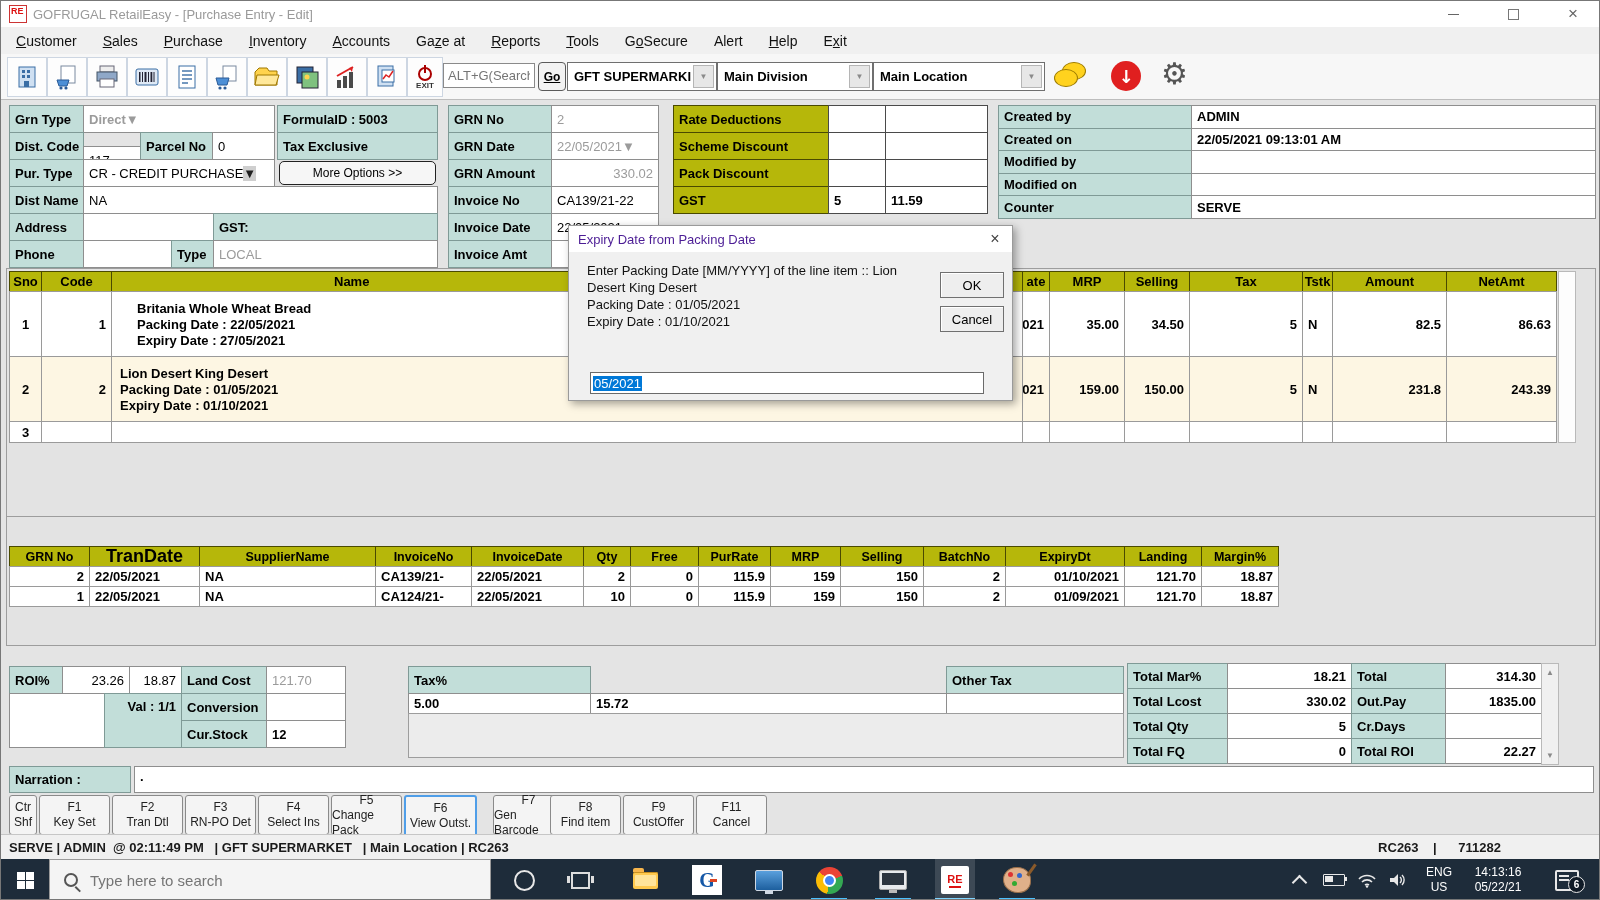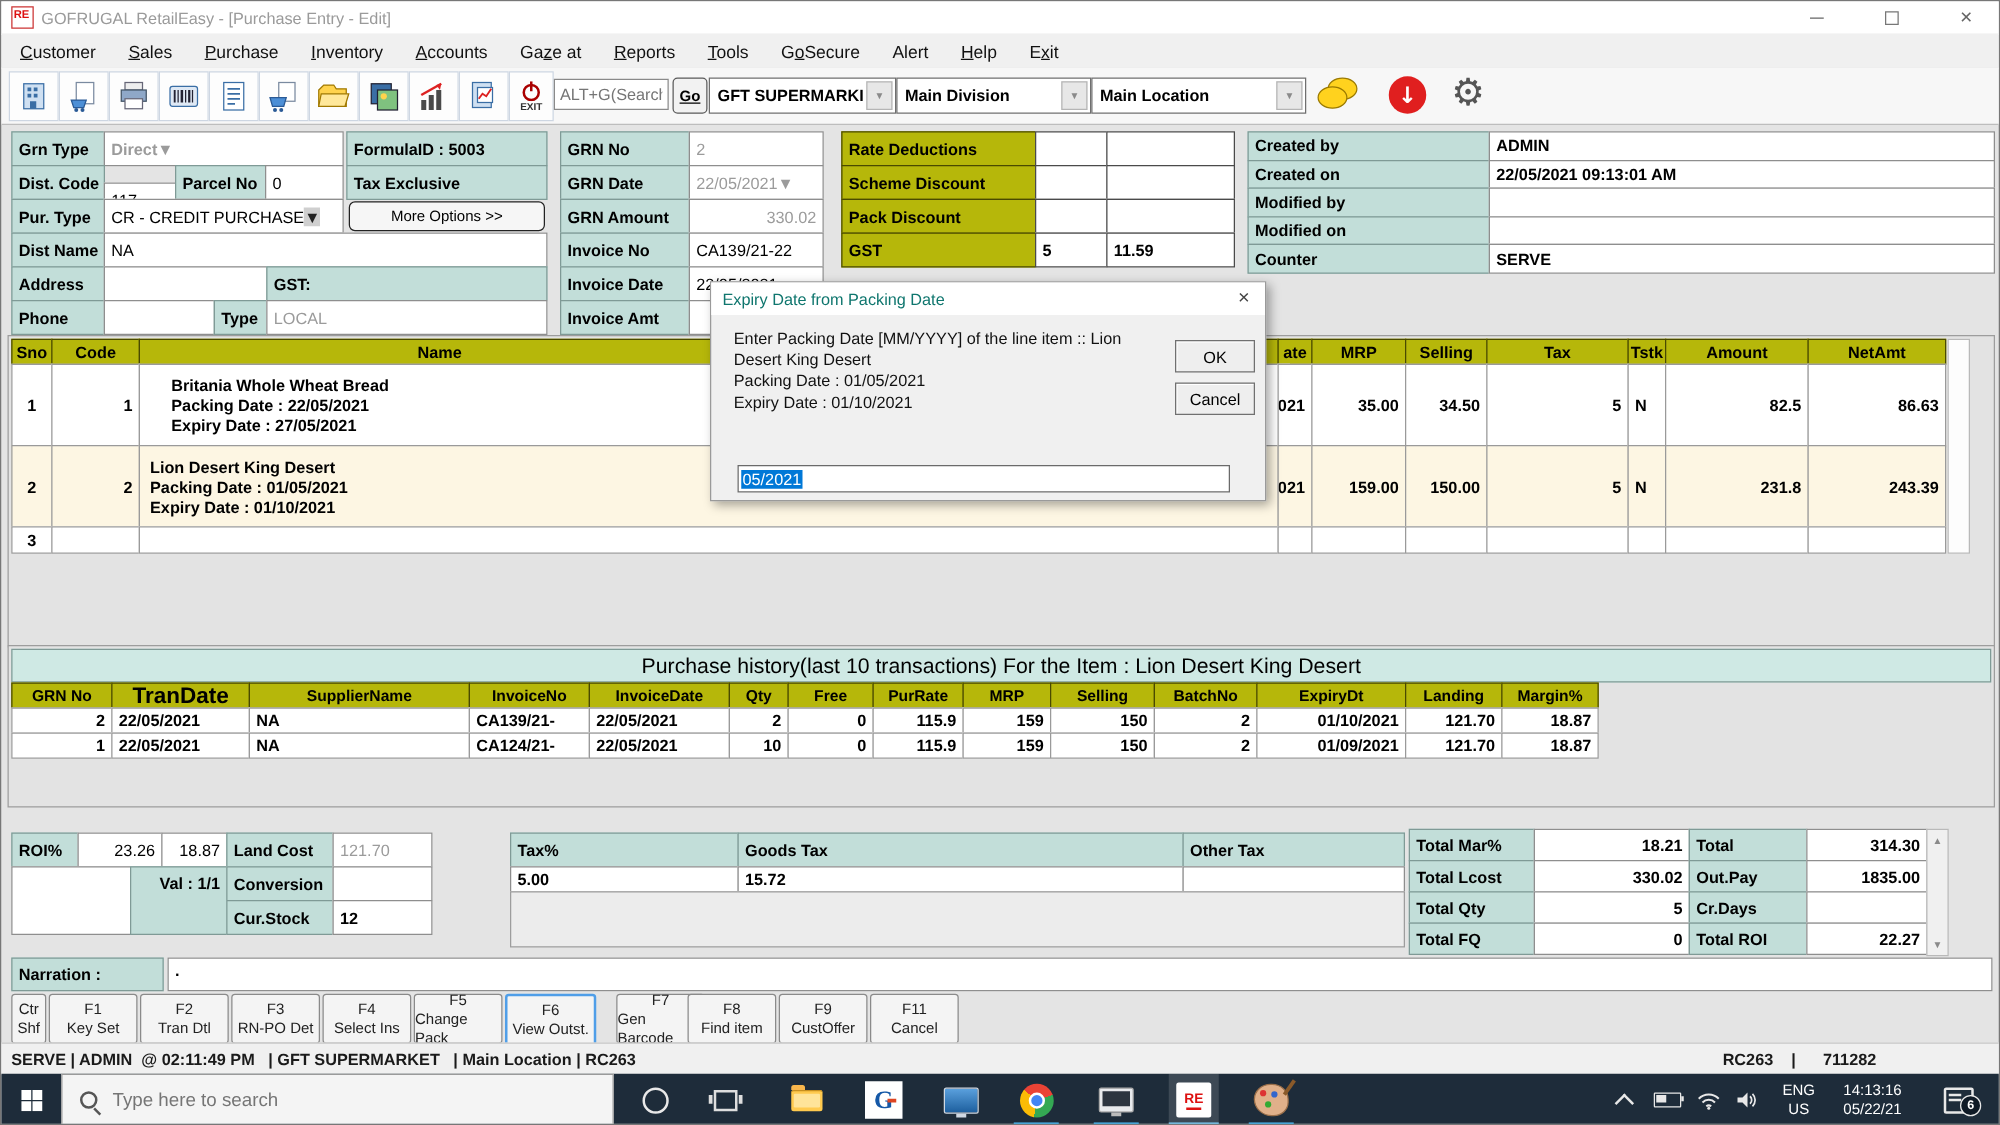--- a/index.html
+++ b/index.html
@@ -31,21 +31,21 @@
   .go-btn{position:absolute;left:537px;top:8px;width:26px;height:27px;border:1px solid #5a5a5a;border-radius:4px;background:#f2f2f2;font:bold 12px "Liberation Sans",sans-serif;display:flex;align-items:center;justify-content:center;text-decoration:underline}
   .tsel{position:absolute;top:8px;height:27px;border:1px solid #6f6f6f;background:#fff;display:flex;align-items:center;font:bold 13px "Liberation Sans",sans-serif;padding-left:6px}
   .tsel .arrowbox{position:absolute;right:2px;top:2px;bottom:2px;width:19px;background:#e7e7e7;border:1px solid #b5b5b5;display:flex;align-items:center;justify-content:center;font-size:8px;color:#8a8a8a}
   .bubble{position:absolute;width:22px;height:16px;background:#ffd21e;border:1px solid #9b7a00;border-radius:50%}
   .redcirc{position:absolute;left:1110px;top:7px;width:30px;height:30px;border-radius:50%;background:#e01f1f;color:#fff;display:flex;align-items:center;justify-content:center;font:bold 18px "DejaVu Sans",sans-serif}
   .gear{position:absolute;left:1160px;top:2px;font-size:30px;color:#555}
   
   .nm{font:bold 13px "Liberation Sans",sans-serif;line-height:16px}
   
   .dialog{position:absolute;left:567px;top:224px;width:443px;height:174px;background:#f0f0f0;border:1px solid #9a9a9a;box-shadow:3px 3px 8px rgba(0,0,0,.35);z-index:50}
-  .dlg-title{position:absolute;left:0;top:0;right:0;height:26px;background:#fff;display:flex;align-items:center;padding-left:9px;font:13px "Liberation Sans",sans-serif;color:#0f766e}
+  .dlg-title{position:absolute;left:0;top:0;right:0;height:26px;background:#fff;display:flex;align-items:center;padding-left:9px;font:13px "Liberation Sans",sans-serif;color:#4c1d95}
   .dlg-close{position:absolute;right:0;top:0;width:34px;height:26px;display:flex;align-items:center;justify-content:center;font:16px "Liberation Sans",sans-serif;color:#444}
   .dlg-msg{position:absolute;left:18px;top:36px;width:345px;font:13px "Liberation Sans",sans-serif;color:#111;line-height:17px;white-space:normal}
   .dlg-btn{position:absolute;left:371px;width:62px;height:24px;background:#eee;border:1px solid #707070;box-shadow:1px 1px 0 #fff inset;font:13px "Liberation Sans",sans-serif;display:flex;align-items:center;justify-content:center}
   .dlg-input{position:absolute;left:21px;top:146px;width:390px;height:20px;background:#fff;border:1px solid #6a6a6a;display:flex;align-items:center;padding-left:2px}
   .dlg-input span{background:#0078d7;color:#fff;font:13px "Liberation Sans",sans-serif;padding:0 1px}
   
   .fk{position:absolute;top:794px;height:38px;background:#f4f4f4;border:1px solid #8a8a8a;border-radius:3px;display:flex;flex-direction:column;align-items:center;justify-content:center;font:12px "Liberation Sans",sans-serif;color:#222;line-height:15px}
   .fk.active{border:2px solid #4f9ee8}
   
   .statusbar{position:absolute;left:0;top:833px;width:1600px;height:25px;background:#f0f0f0;border-top:1px solid #c6c6c6;display:flex;align-items:center;font:bold 13px "Liberation Sans",sans-serif;color:#1a1a1a}
@@ -370,21 +370,20 @@
       <div class="cell" style="left: 1048px; top: 420px; width: 76px; height: 22px; background: rgb(255, 255, 255); justify-content: flex-end; border-color: rgb(154, 154, 154);"></div>
       <div class="cell" style="left: 1123px; top: 420px; width: 66px; height: 22px; background: rgb(255, 255, 255); justify-content: flex-end; border-color: rgb(154, 154, 154);"></div>
       <div class="cell" style="left: 1188px; top: 420px; width: 114px; height: 22px; background: rgb(255, 255, 255); justify-content: flex-end; border-color: rgb(154, 154, 154);"></div>
       <div class="cell" style="left: 1301px; top: 420px; width: 31px; height: 22px; background: rgb(255, 255, 255); justify-content: flex-start; border-color: rgb(154, 154, 154);"></div>
       <div class="cell" style="left: 1331px; top: 420px; width: 115px; height: 22px; background: rgb(255, 255, 255); justify-content: flex-end; border-color: rgb(154, 154, 154);"></div>
       <div class="cell" style="left: 1445px; top: 420px; width: 111px; height: 22px; background: rgb(255, 255, 255); justify-content: flex-end; border-color: rgb(154, 154, 154);"></div>
     </div>
   <div class="scrollstrip" style="left:1557px;top:270px;width:16px;height:170px"></div>
 
   <div class="panelborder" style="left:5px;top:515px;width:1590px;height:130px;background:#e3e3e3"></div>
-  <div class="cell center" style="left:8px;top:518px;width:1584px;height:27px;background:#cfe9e4;border-color:#7f9a96;font:17px 'Liberation Sans',sans-serif">Purchase history(last 10 transactions)  For the Item : Lion Desert King Desert</div>
   <div id="history-host">
       <div class="cell olive" style="left: 8px; top: 545px; width: 81px; height: 21px; justify-content: center; font-size: 12.5px;">GRN No</div>
       <div class="cell olive" style="left: 88px; top: 545px; width: 111px; height: 21px; justify-content: center; font-size: 18px;">TranDate</div>
       <div class="cell olive" style="left: 198px; top: 545px; width: 177px; height: 21px; justify-content: center; font-size: 12.5px;">SupplierName</div>
       <div class="cell olive" style="left: 374px; top: 545px; width: 97px; height: 21px; justify-content: center; font-size: 12.5px;">InvoiceNo</div>
       <div class="cell olive" style="left: 470px; top: 545px; width: 113px; height: 21px; justify-content: center; font-size: 12.5px;">InvoiceDate</div>
       <div class="cell olive" style="left: 582px; top: 545px; width: 48px; height: 21px; justify-content: center; font-size: 12.5px;">Qty</div>
       <div class="cell olive" style="left: 629px; top: 545px; width: 69px; height: 21px; justify-content: center; font-size: 12.5px;">Free</div>
       <div class="cell olive" style="left: 697px; top: 545px; width: 73px; height: 21px; justify-content: center; font-size: 12.5px;">PurRate</div>
       <div class="cell olive" style="left: 769px; top: 545px; width: 71px; height: 21px; justify-content: center; font-size: 12.5px;">MRP</div>
@@ -429,21 +428,20 @@
   <div class="cell lbl" style="left:180px;top:665px;width:86px;height:28px">Land Cost</div>
   <div class="cell inp dis" style="left:265px;top:665px;width:80px;height:28px;font-weight:normal">121.70</div>
   <div class="cell inp" style="left:8px;top:692px;width:96px;height:55px"></div>
   <div class="cell lbl right" style="left:103px;top:692px;width:78px;height:55px;align-items:flex-start;padding-top:5px">Val : 1/1</div>
   <div class="cell lbl" style="left:180px;top:692px;width:86px;height:28px">Conversion</div>
   <div class="cell inp" style="left:265px;top:692px;width:80px;height:28px"></div>
   <div class="cell lbl" style="left:180px;top:719px;width:86px;height:28px">Cur.Stock</div>
   <div class="cell inp" style="left:265px;top:719px;width:80px;height:28px">12</div>
 
   <div class="cell lbl" style="left:407px;top:665px;width:183px;height:28px">Tax%</div>
-  <div class="cell lbl" style="left:589px;top:665px;width:357px;height:28px">Goods Tax</div>
   <div class="cell lbl" style="left:945px;top:665px;width:178px;height:28px">Other Tax</div>
   <div class="cell inp norm" style="left:407px;top:692px;width:183px;height:21px">5.00</div>
   <div class="cell inp norm" style="left:589px;top:692px;width:357px;height:21px">15.72</div>
   <div class="cell inp norm" style="left:945px;top:692px;width:178px;height:21px"></div>
   <div class="panelborder" style="left:407px;top:712px;width:716px;height:45px;background:#ececec"></div>
 
   <div id="totals-host">
       <div class="cell lbl" style="left: 1126px; top: 662px; width: 101px; height: 26px;">Total Mar%</div>
       <div class="cell inp right" style="left: 1226px; top: 662px; width: 125px; height: 26px;">18.21</div>
       <div class="cell lbl" style="left: 1350px; top: 662px; width: 95px; height: 26px;">Total</div>

